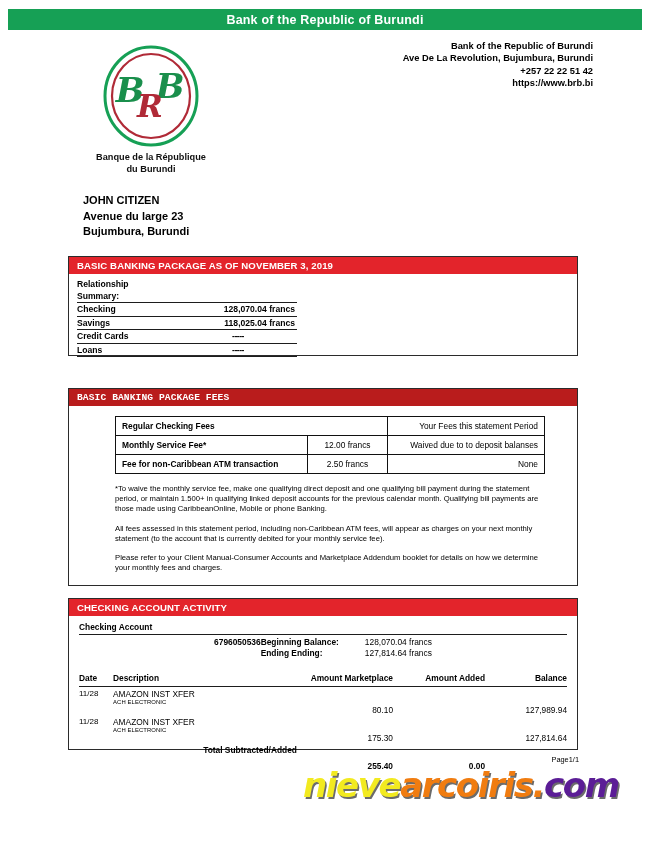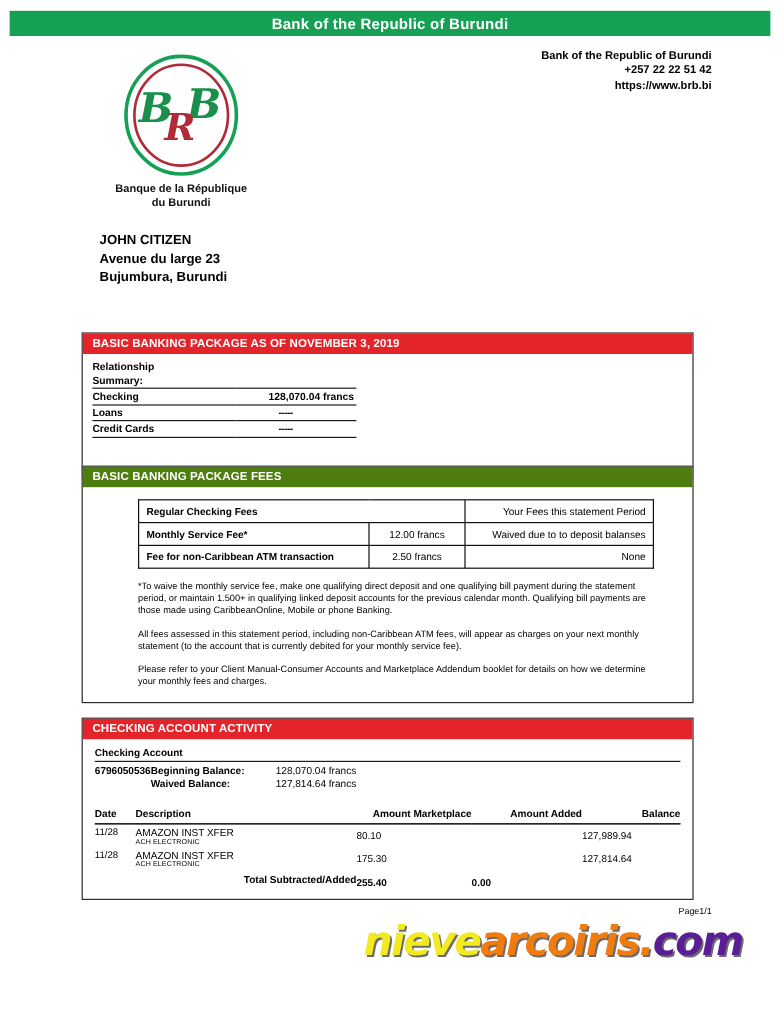--- a/index.html
+++ b/index.html
@@ -81,24 +81,24 @@
   .section-head {
     height: 17px;
     display: flex; align-items: center;
     padding-left: 8px;
     font-size: 9.6px;
     font-weight: bold;
     color: #ffffff;
     letter-spacing: .1px;
   }
   .head-red   { background: #e3242b; }
-  .head-green { background: #4d7c0f; }
-
-  
-  #sec-summary { top: 277px; height: 122px; }
+  .head-green { background: #b91c1c; font-family: Liberation Mono, monospace; }
+
+  
+  #sec-summary { top: 256px; height: 100px; }
   .summary-body { padding: 4px 0 0 0; }
   .sum-table {
     border-collapse: collapse;
     margin-left: 8px;
     width: 220px;
     font-size: 8.6px;
     font-weight: bold;
   }
   .sum-table td {
     padding: 1px 0 1px 0;
@@ -136,21 +136,21 @@
 
   
   #sec-activity { top: 598px; height: 152px; }
   .act-inner { padding: 6px 10px 0 10px; position: relative; }
   .act-sub {
     font-size: 8.4px; font-weight: bold;
     padding-bottom: 2px;
     border-bottom: 1.3px solid #1d1d1d;
   }
   .act-row-acct {
-    display: flex; justify-content: flex-start;
+    display: flex; justify-content: center;
     padding-top: 2px;
   }
   .acct-no { font-size: 8.4px; font-weight: bold; }
   .bal-box { display: flex; font-size: 8.4px; line-height: 11.2px; }
   .bal-labels { font-weight: bold; text-align: left; }
   .bal-values { margin-left: 26px; text-align: left; }
 
   .act-table {
     width: 100%;
     border-collapse: collapse;
@@ -169,29 +169,29 @@
   .act-table th.c-sub  { width: 96px; }
   .act-table th.c-add  { width: 92px; margin-left: 34px; }
   .act-table th.c-bal  { width: 82px; margin-top: 45px; }
   .act-head-rule td { border-bottom: 1.4px solid #1d1d1d; height: 2px; padding: 0; }
   .act-table td {
     padding: 0;
     vertical-align: top;
   }
   .act-table td.c-date { text-align: left; font-size: 8px; padding-top: 2px; }
   .act-table td.c-desc { text-align: left; font-size: 8.4px; padding-top: 2px; }
-  .act-table td.num { font-size: 8.3px; padding-top: 4px; }
+  .act-table td.num { text-align: right; font-size: 8.3px; padding-top: 18px; }
   .sub-desc { font-size: 5.9px; letter-spacing: .1px; line-height: 7.5px; }
   .total-row td { font-weight: bold; padding-top: 1px; }
   .total-row td.c-desc { font-size: 8.4px; text-align: right; }
 
   
   .page-num {
     position: absolute;
-    right: 57px; top: 755px;
+    right: 71px; top: 755px;
     font-size: 7.4px;
   }
   .watermark {
     position: absolute;
     left: 303px; top: 768px;
     font-size: 34px;
     font-weight: bold;
     font-style: italic;
     letter-spacing: -1.4px;
     font-family: "DejaVu Sans", sans-serif;
@@ -220,20 +220,21 @@
     </svg>
   </div>
   <div class="logo-caption">
     <div>Banque de la République</div>
     <div>du Burundi</div>
   </div>
 </div>
 
 <div class="bank-contact">
   <div>Bank of the Republic of Burundi</div>
+  <div>Ave De La Revolution, Bujumbura, Burundi</div>
   <div>+257 22 22 51 42</div>
   <div>https://www.brb.bi</div>
 </div>
 
 <div class="customer">
   <div>JOHN CITIZEN</div>
   <div>Avenue du large 23</div>
   <div>Bujumbura, Burundi</div>
 </div>
 
@@ -248,25 +249,29 @@
         </tr>
         <tr class="ruled">
           <td class="label">Summary:</td>
           <td class="value"></td>
         </tr>
         <tr class="ruled">
           <td class="label">Checking</td>
           <td class="value">128,070.04 francs</td>
         </tr>
         <tr class="ruled">
+          <td class="label">Savings</td>
+          <td class="value">118,025.04 francs</td>
+        </tr>
+        <tr class="ruled">
+          <td class="label">Credit Cards</td>
+          <td class="value dash">-----</td>
+        </tr>
+        <tr class="ruled">
           <td class="label">Loans</td>
-          <td class="value dash">-----</td>
-        </tr>
-        <tr class="ruled">
-          <td class="label">Credit Cards</td>
           <td class="value dash">-----</td>
         </tr>
       </tbody>
     </table>
   </div>
 </div>
 
 <div class="section" id="sec-fees">
   <div class="section-head head-green">BASIC BANKING PACKAGE FEES</div>
   <div class="fees-inner">
@@ -296,21 +301,21 @@
 
 <div class="section" id="sec-activity">
   <div class="section-head head-red">CHECKING ACCOUNT ACTIVITY</div>
   <div class="act-inner">
     <div class="act-sub">Checking Account</div>
     <div class="act-row-acct">
       <div class="acct-no">6796050536</div>
       <div class="bal-box">
         <div class="bal-labels">
           <div>Beginning Balance:</div>
-          <div>Waived Balance:</div>
+          <div>Ending Ending:</div>
         </div>
         <div class="bal-values">
           <div>128,070.04 francs</div>
           <div>127,814.64 francs</div>
         </div>
       </div>
     </div>
 
     <table class="act-table">
       <thead>

